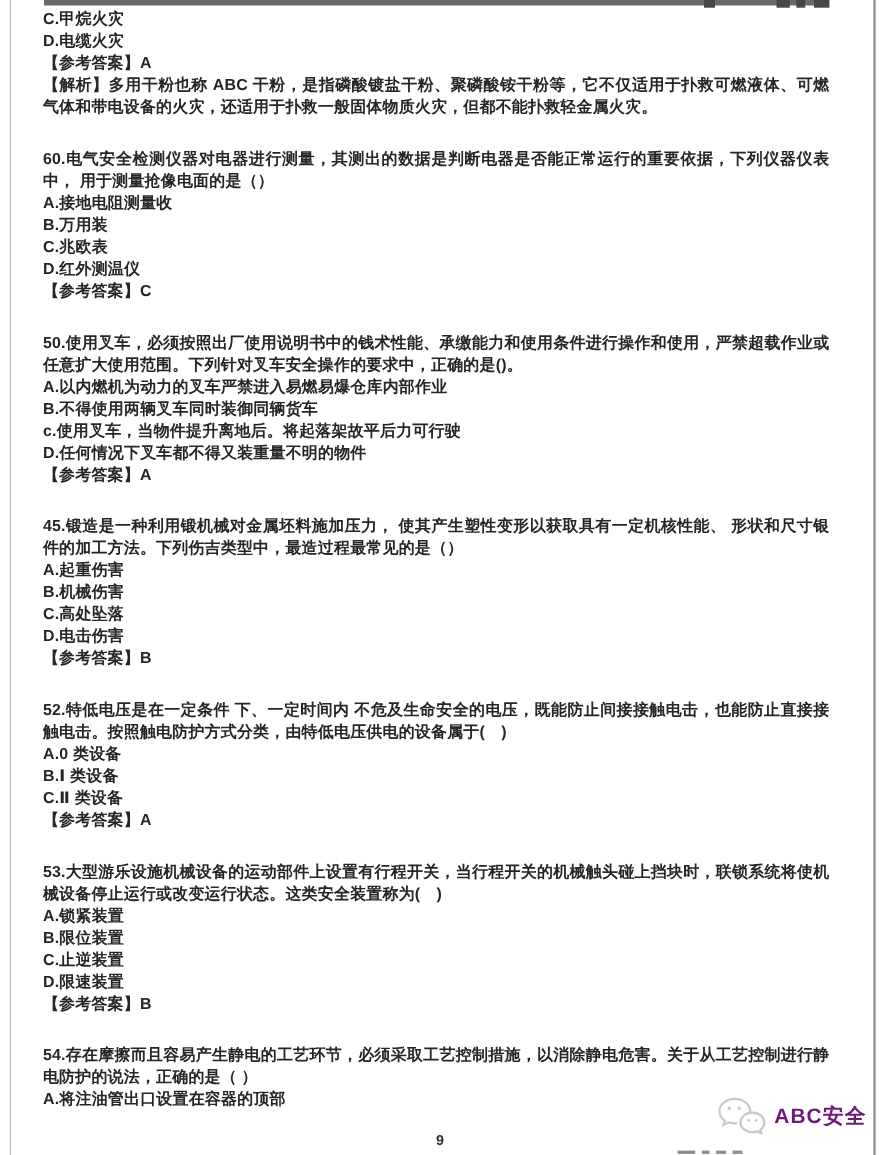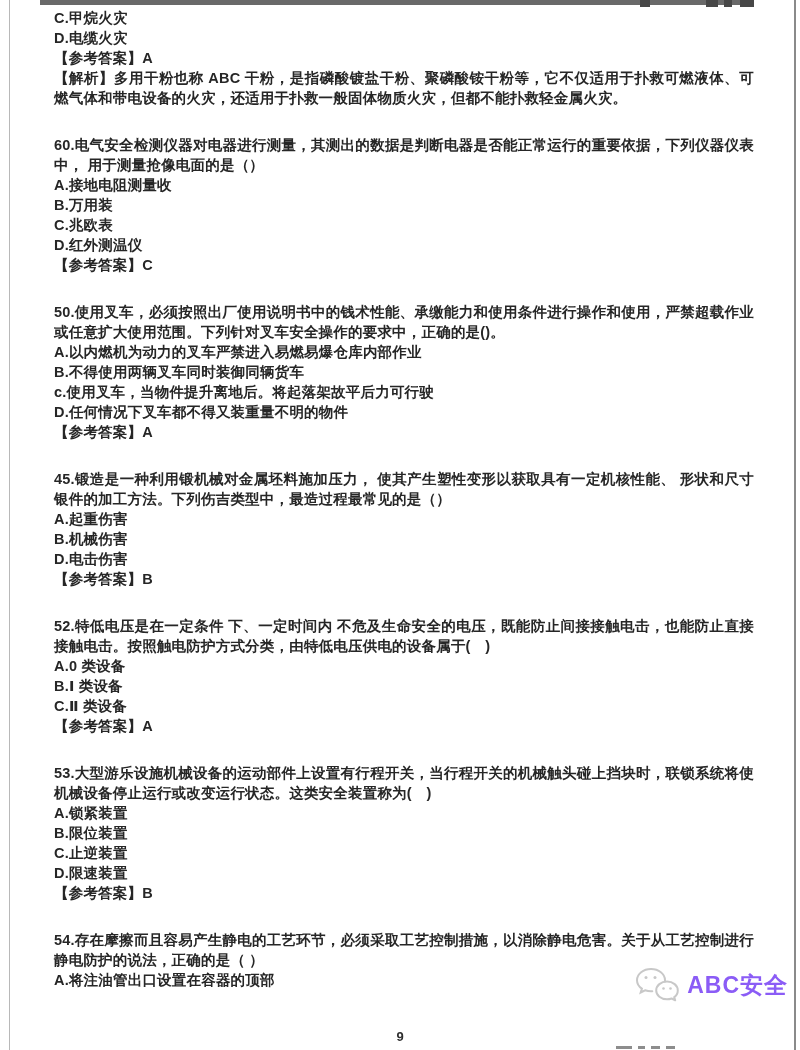--- a/index.html
+++ b/index.html
@@ -31,43 +31,43 @@
   }
   .scan-bar .notch { position: absolute; top: 0; height: 7px; background: #474747; }
   .notch.n1 { left: 600px; width: 10px; }
   .notch.n2 { left: 666px; width: 12px; }
   .notch.n3 { left: 684px; width: 8px; }
   .notch.n4 { left: 700px; width: 14px; }
 
   
   .doc {
     position: absolute;
-    left: 54px; right: 46px; top: 8px;
+    left: 39px; right: 46px; top: 8px;
     font-size: 14.5px;
     line-height: 20px;
     font-weight: 700;
     letter-spacing: 0.2px;
   }
   .block { margin: 0 0 27px 0; }
   .block:last-child { margin-bottom: 0; margin-top: 16px; }
   .qt { margin: 0; text-align: justify; }
   .opt { margin: 0; }
   .ans { margin: 0; }
 
   
   .page-number {
     position: absolute; left: 0; right: 0; top: 1029px;
     text-align: center;
     font-size: 13px; font-weight: 700; color: #2e2e2e;
   }
   .watermark {
-    position: absolute; right: 12px; top: 967px;
+    position: absolute; right: 12px; top: 997px;
     display: flex; align-items: center; gap: 7px;
-    color: #8b5cf6;
-    font-size: 23px; font-weight: 700; letter-spacing: 1px;
+    color: #701a75;
+    font-size: 19px; font-weight: 700; letter-spacing: 1px;
     user-select: none;
   }
   .watermark svg { display: block; }
 
   
   .clipped-frag {
     position: absolute; top: 1046px; left: 616px;
     display: flex; gap: 6px; align-items: flex-start;
   }
   .clipped-frag span {
@@ -115,20 +115,21 @@
     <div class="opt">B.不得使用两辆叉车同时装御同辆货车</div>
     <div class="opt">c.使用叉车，当物件提升离地后。将起落架故平后力可行驶</div>
     <div class="opt">D.任何情况下叉车都不得又装重量不明的物件</div>
     <div class="ans">【参考答案】A</div>
   </section>
 
   <section class="block">
     <p class="qt">45.锻造是一种利用锻机械对金属坯料施加压力， 使其产生塑性变形以获取具有一定机核性能、 形状和尺寸银件的加工方法。下列伤吉类型中，最造过程最常见的是（）</p>
     <div class="opt">A.起重伤害</div>
     <div class="opt">B.机械伤害</div>
+    <div class="opt">C.高处坠落</div>
     <div class="opt">D.电击伤害</div>
     <div class="ans">【参考答案】B</div>
   </section>
 
   <section class="block">
     <p class="qt">52.特低电压是在一定条件 下、一定时间内 不危及生命安全的电压，既能防止间接接触电击，也能防止直接接触电击。按照触电防护方式分类，由特低电压供电的设备属于(　)</p>
     <div class="opt">A.0 类设备</div>
     <div class="opt">B.Ⅰ 类设备</div>
     <div class="opt">C.Ⅱ 类设备</div>
     <div class="ans">【参考答案】A</div>

